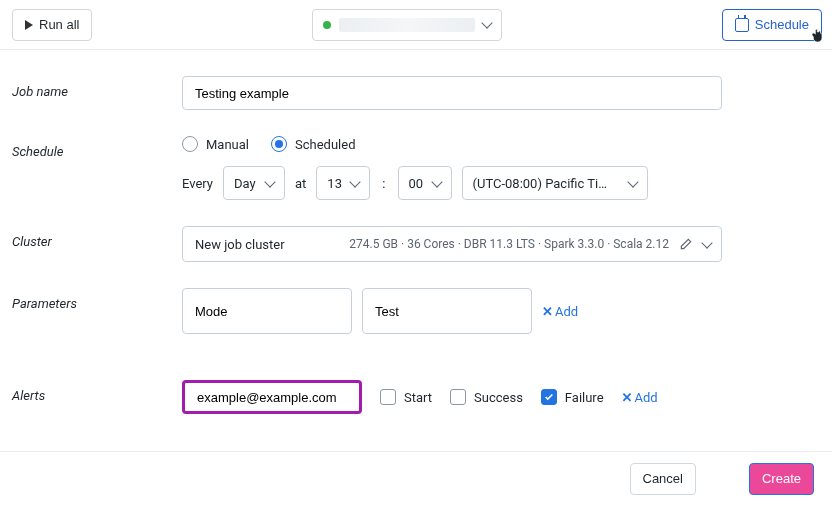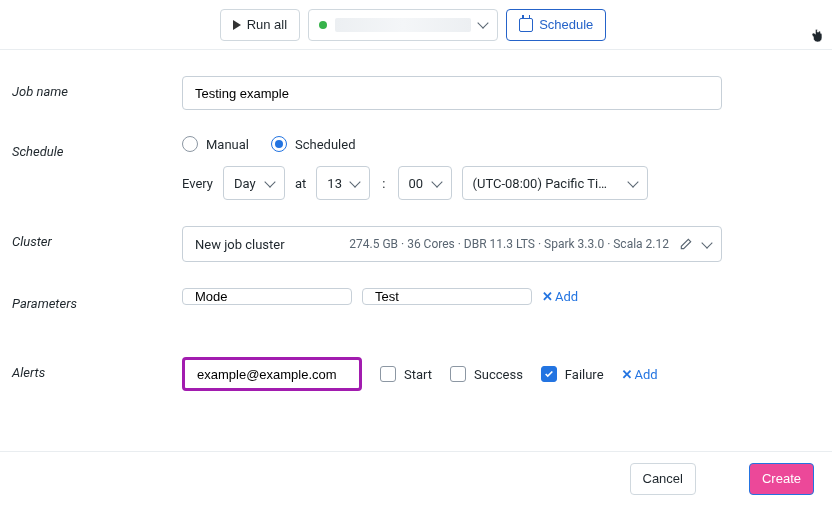--- a/index.html
+++ b/index.html
@@ -14,23 +14,23 @@
     overflow: hidden;
     position: relative;
   }
 
   
   .topbar {
     position: relative;
     height: 50px;
     border-bottom: 1px solid #e9edf0;
     display: flex;
-    justify-content: center;
-    align-items: center;
-    padding: 8px 10px 8px 4px;
+    justify-content: space-between;
+    align-items: center;
+    padding: 8px 10px 8px 12px;
     gap: 8px;
   }
   .btn {
     display: flex;
     align-items: center;
     gap: 6px;
     height: 32px;
     padding: 0 12px;
     border: 1px solid #d0d8de;
     border-radius: 4px;
@@ -199,21 +199,21 @@
   }
   .cluster-spec { color: #5a6672; font-size: 12px; margin-left: auto; display: flex; align-items: center; gap: 10px;}
   .pencil-icon {
     width: 14px; height: 14px;
     position: relative;
   }
   .pencil-icon svg { width: 14px; height: 14px; }
 
   
   .param-input {
-    height: 17px;
+    height: 46px;
     padding: 0 12px;
     border: 1px solid #c7d0d8;
     border-radius: 4px;
     width: 170px;
     font-size: 13px;
   }
   .add-link {
     color: #2374e1;
     cursor: pointer;
     display: flex;

